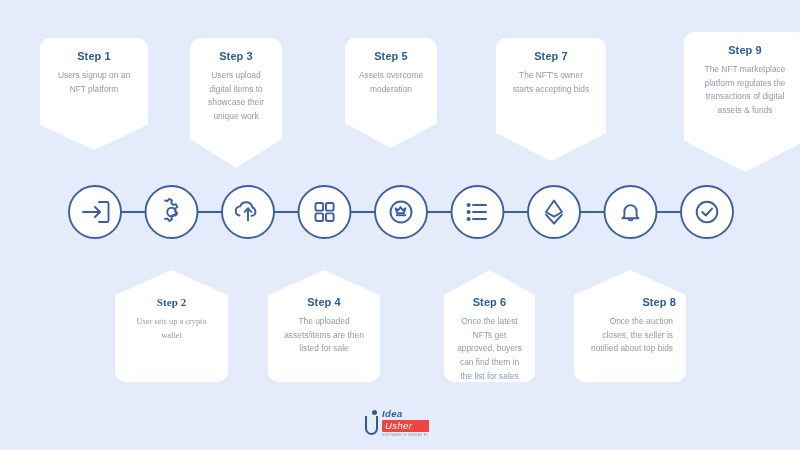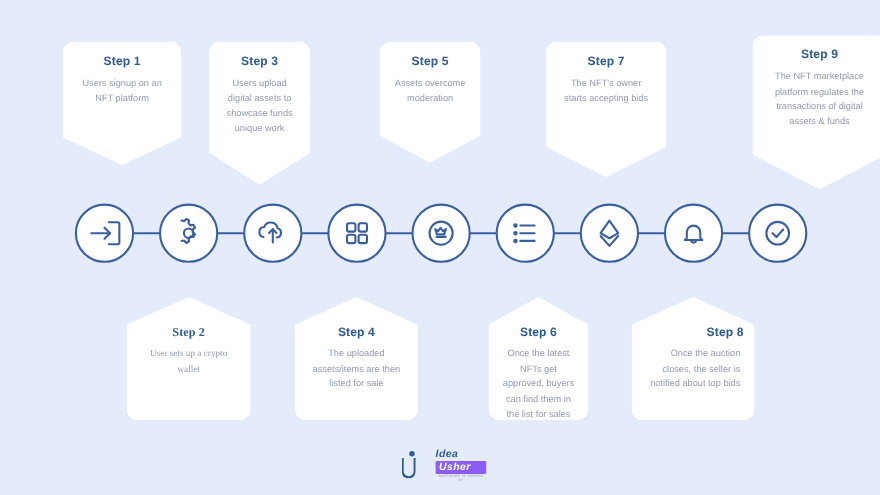--- a/index.html
+++ b/index.html
@@ -72,21 +72,21 @@
 
   
   #logo {
     position: absolute;
     left: 364px;
     top: 406px;
     width: 78px;
     height: 34px;
     display: flex;
     align-items: center;
-    gap: 17px;
+    gap: 3px;
   }
   #logo-mark {
     width: 15px;
     height: 26px;
     position: relative;
     flex: 0 0 auto;
   }
   #logo-dot {
     position: absolute;
     left: 8px;
@@ -114,24 +114,24 @@
     line-height: 1;
   }
   #logo-idea {
     color: #2f5b93;
     font-size: 9.5px;
     font-weight: bold;
     letter-spacing: 0.4px;
     font-style: italic;
   }
   #logo-usher {
-    background: #8b5cf6;
+    background: #ef4444;
     color: #ffffff;
     font-size: 9.5px;
-    font-weight: bold;
+    font-weight: normal;
     letter-spacing: 0.4px;
     font-style: italic;
     padding: 1px 3px 1.5px 3px;
     margin-top: 1.5px;
     border-radius: 1px;
   }
   #logo-tag {
     color: #7f8aa3;
     font-size: 2.9px;
     letter-spacing: 0.45px;
@@ -217,28 +217,28 @@
       </g>
 
       <g>
         <circle cx="707" cy="212" r="26" fill="#ffffff"></circle>
         <circle cx="707" cy="212" r="10.3"></circle>
         <polyline points="702.3,212 705.9,215.5 712,208.6"></polyline>
       </g>
     </g>
   </svg>
 
-  <div class="card top" style="left:57px;  top:38px;  width:108px; height:112px;">
+  <div class="card top" style="left:40px;  top:38px;  width:108px; height:112px;">
     <div class="card-title">Step 1</div>
     <div class="card-body">Users signup on an NFT platform</div>
   </div>
 
   <div class="card top" style="left:190px; top:38px;  width:92px; height:130px;">
     <div class="card-title">Step 3</div>
-    <div class="card-body">Users upload digital assets to showcase funds unique work</div>
+    <div class="card-body">Users upload digital items to showcase their unique work</div>
   </div>
 
   <div class="card top" style="left:345px; top:38px;  width:92px; height:110px;">
     <div class="card-title">Step 5</div>
     <div class="card-body">Assets overcome moderation</div>
   </div>
 
   <div class="card top" style="left:496px; top:38px;  width:110px; height:123px;">
     <div class="card-title">Step 7</div>
     <div class="card-body">The NFT's owner starts accepting bids</div>

